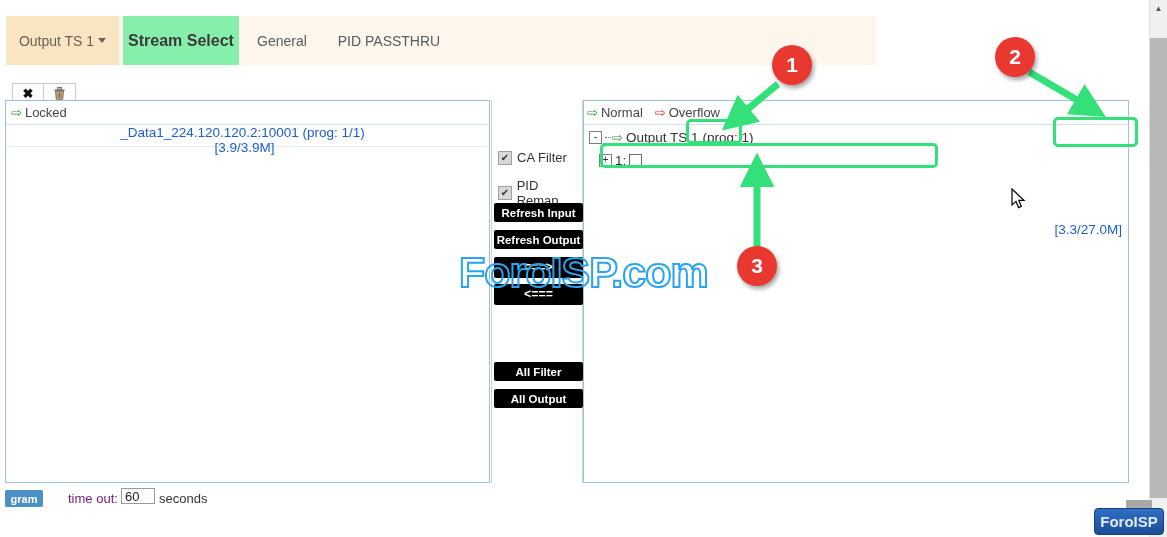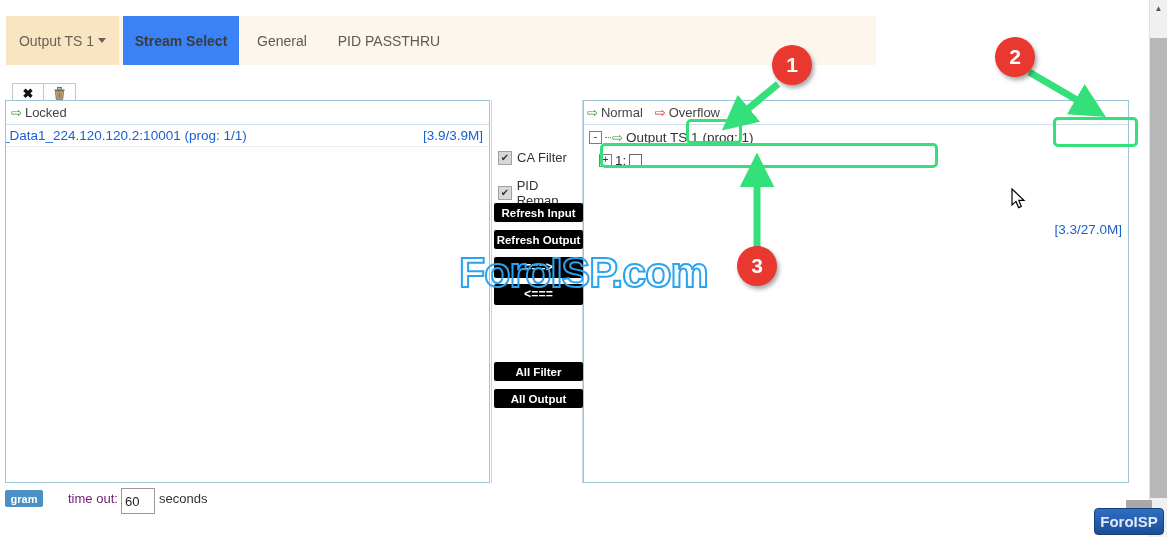--- a/index.html
+++ b/index.html
@@ -13,21 +13,21 @@
   #page{position:absolute;left:0;top:0;width:1167px;height:537px;background:#fff;}
   .leftrail{position:absolute;left:0;top:0;width:5px;height:537px;background:#ffffff;}
 
   
   #tabbar{position:absolute;left:6px;top:16px;width:870px;height:49px;background:#fdf6ec;}
   .tab{position:absolute;top:0;height:49px;display:flex;align-items:center;justify-content:center;
        box-sizing:border-box;color:#5a5a5a;white-space:nowrap;}
   .tab.dropdown{left:0;width:113px;background:#fae5c3;color:#6b6257;font-size:14px;}
   .tab.dropdown .caret{margin-left:4px;border-left:4px solid transparent;border-right:4px solid transparent;
        border-top:5px solid #6b6257;display:inline-block;}
-  .tab.active{left:117px;width:116px;background:#3b82f6;color:#3b3b3b;font-weight:bold;font-size:14px;}
+  .tab.active{left:117px;width:116px;background:#86efac;color:#3b3b3b;font-weight:bold;font-size:16px;}
   .tab.plain1{left:233px;width:86px;font-size:14px;}
   .tab.plain2{left:319px;width:128px;font-size:14px;}
 
   
   #toolbar{position:absolute;left:12px;top:83px;width:66px;height:21px;display:flex;}
   .tbtn{width:32px;height:21px;box-sizing:border-box;border:1px solid #c9c9c9;background:#fdfdfd;
         display:flex;align-items:center;justify-content:center;cursor:pointer;}
   .tbtn + .tbtn{border-left:none;}
 
   
@@ -36,21 +36,21 @@
   #rightpanel{position:absolute;left:583px;top:100px;width:546px;height:383px;
       box-sizing:border-box;border:1px solid #9ec5d6;background:#fff;overflow:hidden;}
 
   .hdrrow{height:24px;border-bottom:1px solid #cfe0ea;display:flex;align-items:center;
           padding-left:5px;box-sizing:border-box;color:#444;font-size:13px;}
   .arrow-green{color:#3a9a3a;font-size:13px;margin-right:3px;}
   .arrow-red{color:#d9302c;font-size:13px;margin-right:3px;margin-left:12px;}
 
   .streamrow{height:22px;display:flex;align-items:center;justify-content:space-between;
              padding:0 6px 0 0;box-sizing:border-box;color:#1a5fd0;font-size:13.5px;
-             border-bottom:1px solid #e8eff4;cursor:pointer;}
+             border-bottom:1px solid #e8eff4;cursor:pointer;flex-direction:column;}
   .streamrow .name{margin-left:-4px;}
   .streamrow .rate{color:#1a5fd0;}
 
   
   .treerow{display:flex;align-items:center;height:24px;font-size:13.5px;color:#333;
            padding-left:5px;box-sizing:border-box;}
   .expander{width:11px;height:11px;border:1px solid #7e7e7e;background:#fff;display:inline-flex;
             align-items:center;justify-content:center;font-size:10px;line-height:9px;color:#333;
             margin-right:3px;cursor:pointer;font-family:"Liberation Mono",monospace;}
   .dashline{width:6px;border-top:1px dotted #7e7e7e;display:inline-block;margin-right:1px;}
@@ -71,21 +71,21 @@
            display:flex;align-items:center;justify-content:center;cursor:pointer;margin-left:2px;
            letter-spacing:0px;}
   .bluebtn.arrowbtn{height:21px;font-family:"Liberation Mono",monospace;font-size:12px;}
 
   
   #bottombar{position:absolute;left:0;top:488px;width:1140px;height:30px;}
   #progbtn{position:absolute;left:5px;top:490px;width:38px;height:17px;background:#4a90c4;color:#fff;
            font-size:11px;font-weight:bold;display:flex;align-items:center;justify-content:center;
            border-radius:2px;cursor:pointer;overflow:hidden;}
   .to-label{position:absolute;left:68px;top:491px;font-size:13px;color:#701a75;}
-  #toinput{position:absolute;left:121px;top:488px;width:34px;height:26px;box-sizing:border-box;
+  #toinput{position:absolute;left:121px;top:488px;width:34px;height:16px;box-sizing:border-box;
            border:1px solid #9a9a9a;background:#fff;font-size:13px;color:#222;padding:0 3px;
            font-family:"Liberation Sans",sans-serif;}
   .sec-label{position:absolute;left:159px;top:491px;font-size:13px;color:#333;}
 
   
   #scrollbar{position:absolute;right:0;top:0;width:17px;height:537px;background:#f0f0f0;border-left:1px solid #e0e0e0;}
   #sb-up{position:absolute;left:0;top:0;width:17px;height:17px;background:#f0f0f0;display:flex;
          align-items:center;justify-content:center;cursor:pointer;}
   #sb-thumb{position:absolute;left:0;top:38px;width:17px;height:460px;background:#b8b8b8;cursor:pointer;}
 

